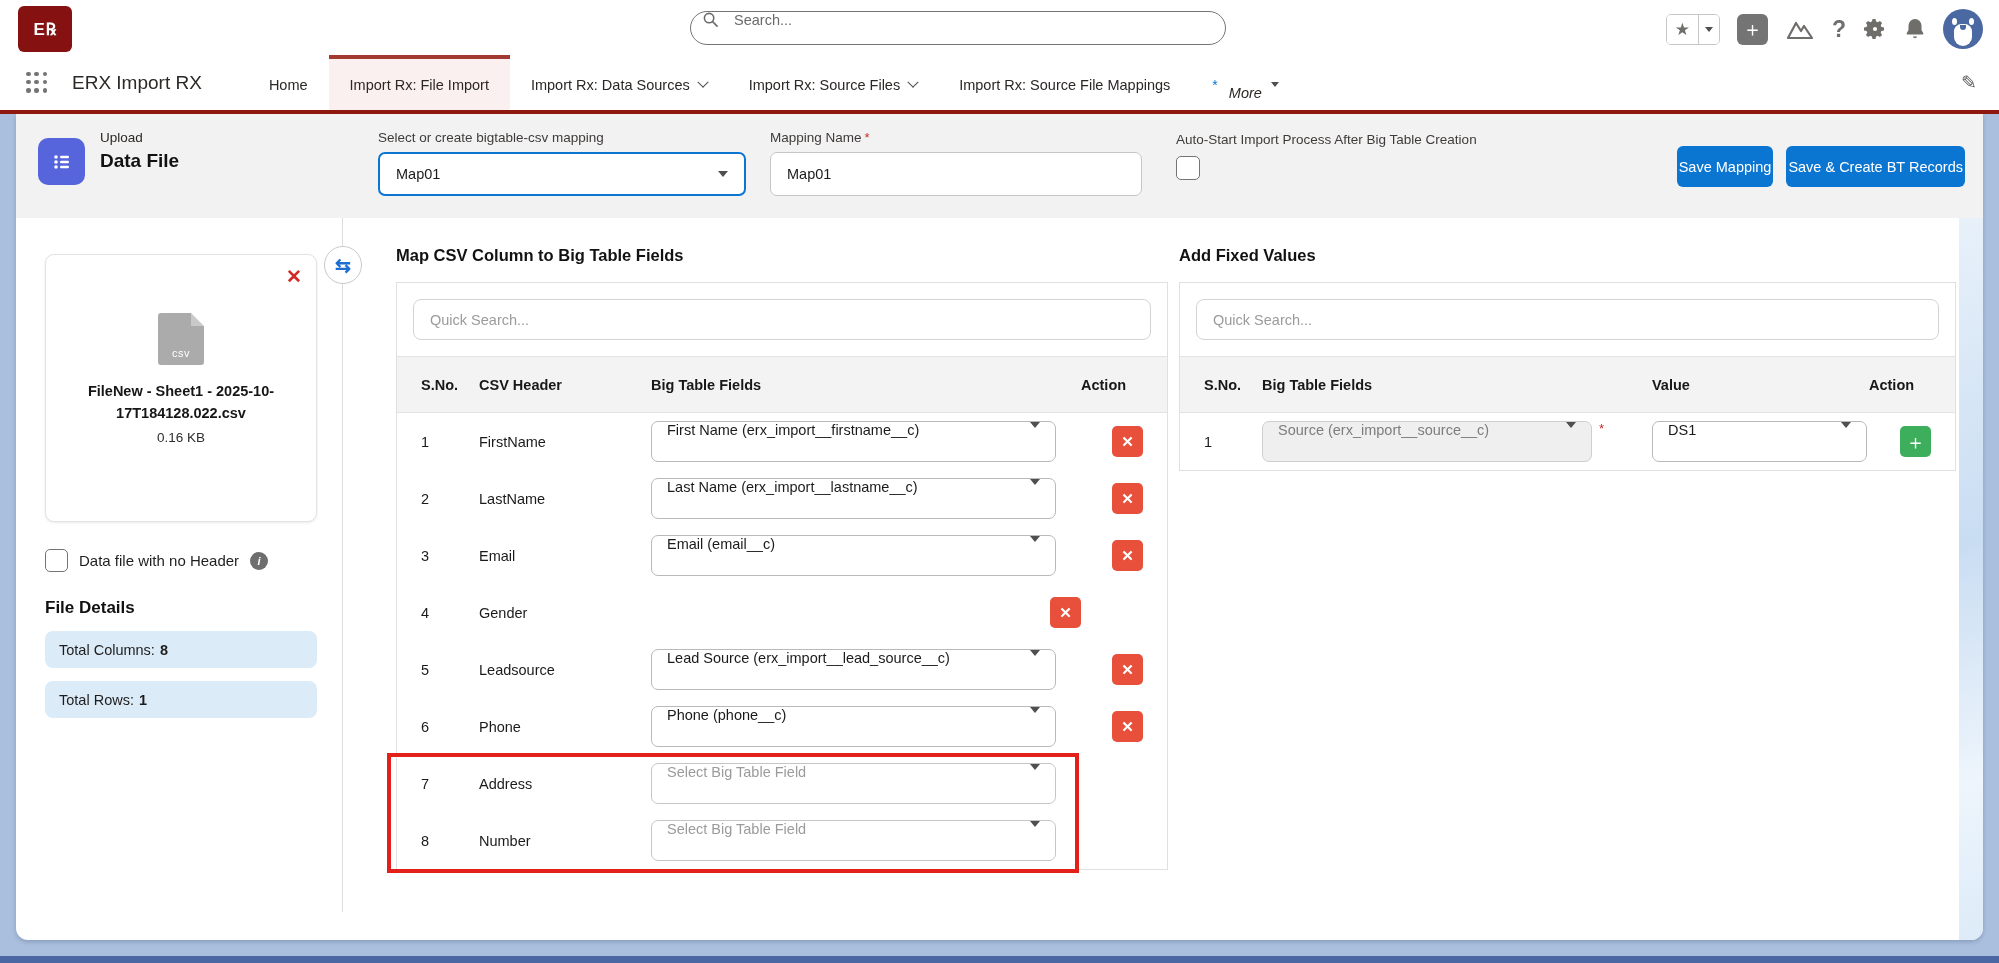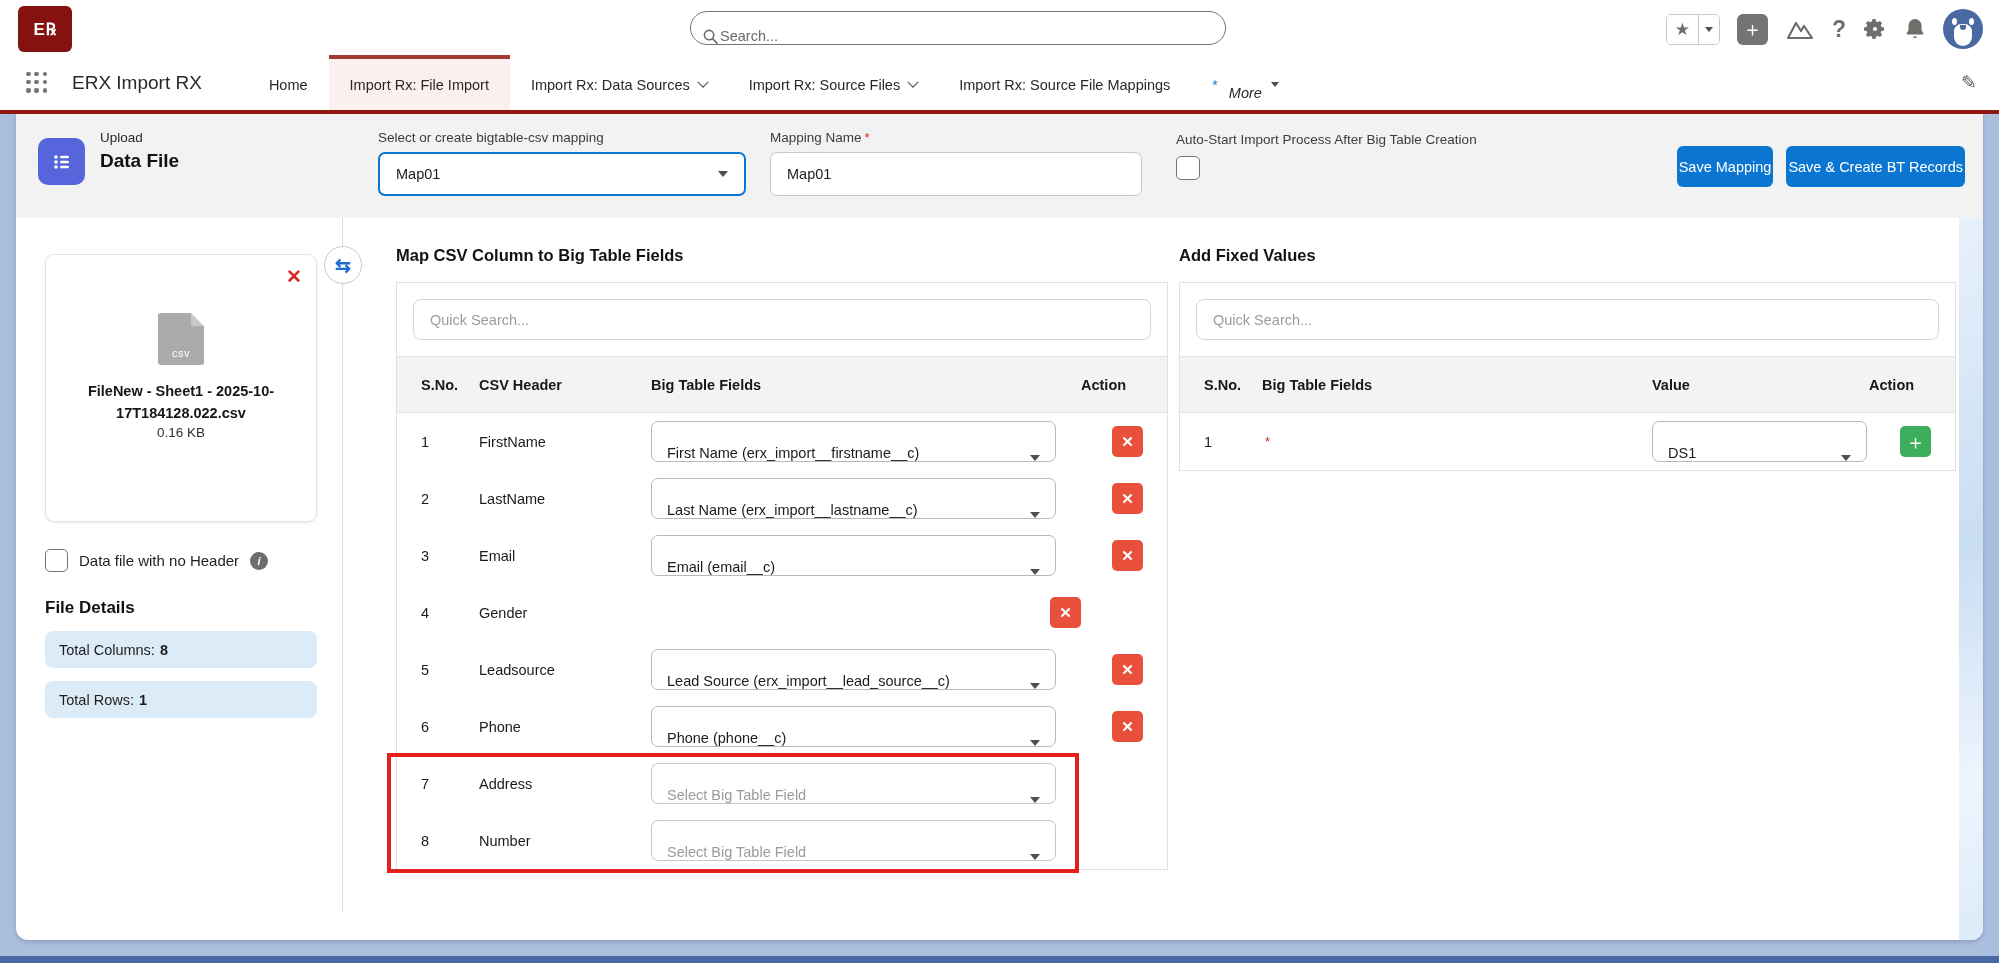--- a/index.html
+++ b/index.html
@@ -11,21 +11,21 @@
     overflow:hidden;
     color:#1b1b1b;
   }
   body::after{ content:""; position:absolute; left:0; right:0; bottom:0; height:7px; background:#4a67a3; }
 
   
   .top-chrome{ position:absolute; top:0; left:0; right:0; height:114px; background:#fff; border-bottom:4px solid #8e1710; z-index:5; }
   .top-bar{ height:55px; display:flex; align-items:center; padding:0 18px; position:relative; }
   .logo-tile{ width:54px; height:46px; margin-top:2px; background:#851110; border-radius:6px; display:flex; align-items:center; justify-content:center; color:#fff; font-weight:bold; font-size:17px; letter-spacing:.5px; cursor:pointer; }
   .search-wrap{ position:absolute; left:690px; width:536px; top:11px; }
-  .search-box{ height:34px; border:1px solid #747474; border-radius:17px; display:flex; align-items:flex-end; padding:0 12px; gap:2px; background:#fff; }
+  .search-box{ height:34px; border:1px solid #747474; border-radius:17px; display:flex; align-items:flex-start; padding:0 12px; gap:16px; background:#fff; }
   .search-box input{ border:none; outline:none; font-size:14.5px; color:#333; width:100%; font-family:inherit; background:transparent; }
   .search-box input::placeholder{ color:#6b6b6b; }
   .mag{ width:15px; height:15px; flex:0 0 auto; }
   .top-icons{ position:absolute; right:16px; top:9px; display:flex; align-items:center; gap:17px; }
   .fav-combo{ display:flex; border:1px solid #c9c7c5; border-radius:5px; overflow:hidden; height:31px; }
   .fav-combo .seg{ display:flex; align-items:center; justify-content:center; background:#fff; cursor:pointer; }
   .fav-star{ width:31px; color:#706e6b; font-size:17px; }
   .fav-caret{ width:21px; border-left:1px solid #c9c7c5; }
   .tri-down{ width:0; height:0; border-left:4.5px solid transparent; border-right:4.5px solid transparent; border-top:5px solid #514f4d; }
   .plus-tile{ width:31px; height:31px; background:#747474; border-radius:6px; color:#fff; font-size:20px; display:flex; align-items:center; justify-content:center; cursor:pointer; }
@@ -76,21 +76,21 @@
   .swap-circle{ position:absolute; left:308px; top:28px; width:38px; height:38px; border-radius:50%; background:#fff; border:1px solid #c9c9c9; display:flex; align-items:center; justify-content:center; color:#1c6fd1; font-size:19px; font-weight:bold; cursor:pointer; z-index:3; }
   .deco-strip{ position:absolute; right:0; top:0; bottom:0; width:24px; background:linear-gradient(160deg,#e8f1fa 0%,#c9ddf2 45%,#eef5fc 78%,#dcebf8 100%); }
 
   .sidebar{ width:326px; flex:0 0 auto; padding:36px 24px 0 29px; }
   .file-card{ position:relative; width:272px; height:268px; background:#fff; border:1px solid #e2e2e2; border-radius:9px; box-shadow:0 1px 3px rgba(0,0,0,.08); text-align:center; padding:58px 18px 0; }
   .file-x{ position:absolute; top:12px; right:14px; color:#d32b24; font-size:19px; font-weight:bold; cursor:pointer; line-height:1; }
   .csv-icon{ position:relative; width:46px; height:52px; margin:0 auto; background:#ababab; border-radius:3px; }
   .csv-icon::before{ content:""; position:absolute; top:0; right:0; border-style:solid; border-width:0 13px 13px 0; border-color:#fff #fff #c9c9c9 #c9c9c9; }
   .csv-badge{ position:absolute; bottom:6px; left:0; right:0; color:#fff; font-size:11px; letter-spacing:.5px; }
   .file-name{ margin-top:15px; font-size:14.5px; font-weight:600; color:#161616; line-height:1.55; }
-  .file-size{ font-size:13.5px; color:#2e2e2e; }
+  .file-size{ margin-top:5px; font-size:13.5px; color:#2e2e2e; }
   .noheader-row{ display:flex; align-items:center; gap:11px; margin-top:27px; }
   .noheader-row .checkbox{ width:23px; height:23px; }
   .noheader-label{ font-size:15px; color:#1f1f1f; }
   .info-dot{ width:18px; height:18px; border-radius:50%; background:#6e6e6e; color:#fff; font-size:11px; font-weight:bold; display:flex; align-items:center; justify-content:center; font-style:italic; cursor:pointer; }
   .fd-title{ margin-top:26px; font-size:17px; font-weight:bold; color:#121212; }
   .pill{ margin-top:13px; width:272px; height:37px; background:#dcebf8; border-radius:8px; display:flex; align-items:center; padding:0 14px; font-size:14.5px; color:#1d1d1d; gap:5px; cursor:pointer; }
   .pill b{ font-weight:bold; }
 
   .main-panel{ width:822px; flex:0 0 auto; padding:28px 0 0 54px; position:relative; }
   .right-panel{ flex:1; padding:28px 0 0 15px; position:relative; }
@@ -98,21 +98,21 @@
 
   .table-card{ border:1px solid #e0e0e0; background:#fff; width:772px; }
   .right-panel .table-card{ width:777px; }
   .tc-search{ margin:16px; height:41px; border:1px solid #d4d4d4; border-radius:8px; padding:0 16px; font-size:14.5px; font-family:inherit; color:#333; outline:none; display:block; width:calc(100% - 32px); }
   .tc-search::placeholder{ color:#9b9b9b; }
   .thead{ display:grid; height:57px; align-items:center; background:#f4f3f3; border-top:1px solid #e3e3e3; border-bottom:1px solid #e3e3e3; font-size:14.5px; font-weight:bold; color:#181818; padding:16px 24px; }
   .grid-map{ grid-template-columns:58px 172px 1fr 62px; }
   .grid-fix{ grid-template-columns:58px 390px 1fr 62px; }
   .rows{ position:relative; }
   .trow{ display:grid; height:57px; align-items:center; padding:0 24px; font-size:14.5px; color:#1b1b1b; }
-  .select{ width:405px; height:41px; border:1px solid #b9b9b9; border-radius:7px; background:#fff; display:flex; align-items:flex-end; justify-content:space-between; padding:0 15px; font-size:14.5px; color:#1b1b1b; cursor:pointer; }
+  .select{ width:405px; height:41px; border:1px solid #b9b9b9; border-radius:7px; background:#fff; display:flex; align-items:flex-start; justify-content:space-between; padding:0 15px; font-size:14.5px; color:#1b1b1b; cursor:pointer; }
   .select.placeholder{ color:#9b9b9b; border-color:#c6c6c6; }
   .select.disabled{ background:#efefef; border-color:#cfcfcf; color:#7d7d7d; cursor:default; width:330px; }
   .select-val{ overflow:hidden; white-space:nowrap; text-overflow:ellipsis; padding-right:10px; }
   .fix-select{ width:215px; }
   .cell-field{ display:flex; align-items:flex-start; gap:4px; }
   .cell-action{ display:flex; justify-content:flex-end; }
   .btn-x{ width:31px; height:31px; background:#e8503c; border:none; border-radius:5px; color:#fff; font-size:15px; font-weight:bold; cursor:pointer; font-family:inherit; }
   .btn-plus{ width:31px; height:31px; background:#3cae5c; border:none; border-radius:5px; color:#fff; font-size:20px; cursor:pointer; font-family:inherit; line-height:1; }
   .annotation-box{ position:absolute; left:-10px; top:340px; width:692px; height:120px; border:4px solid #e32019; pointer-events:none; z-index:2; }
 </style>
@@ -440,20 +440,24 @@
         <div class="thead grid-fix">
           <span>S.No.</span>
           <span>Big Table Fields</span>
           <span>Value</span>
           <span>Action</span>
         </div>
         <div class="rows">
   <div class="trow grid-fix">
     <span>1</span>
     <div class="cell-field">
+      <div class="select disabled">
+        <span class="select-val">Source (erx_import__source__c)</span>
+        <span class="sel-caret"></span>
+      </div>
       <span class="req-star">*</span>
     </div>
     <div class="cell-field">
       <div class="select fix-select">
         <span class="select-val">DS1</span>
         <span class="sel-caret"></span>
       </div>
     </div>
     <div class="cell-action">
       <button class="btn-plus">＋</button>

